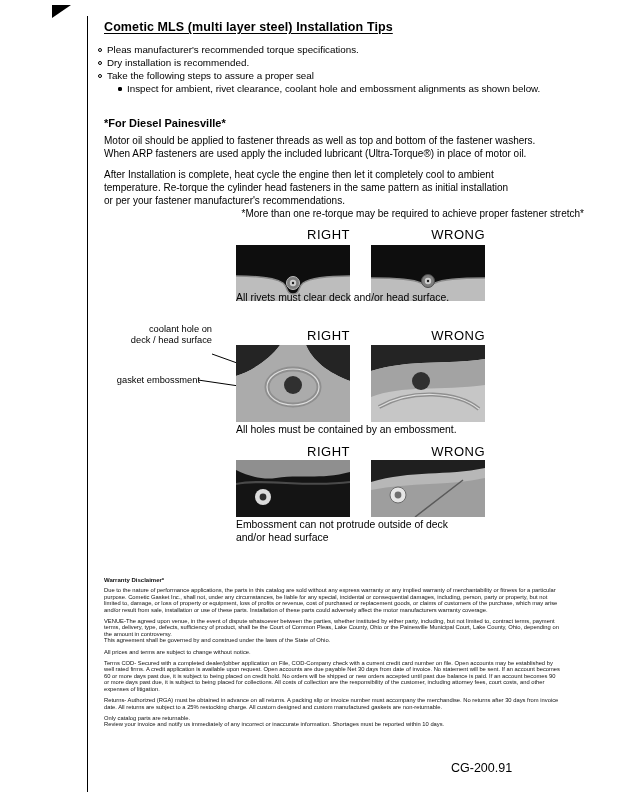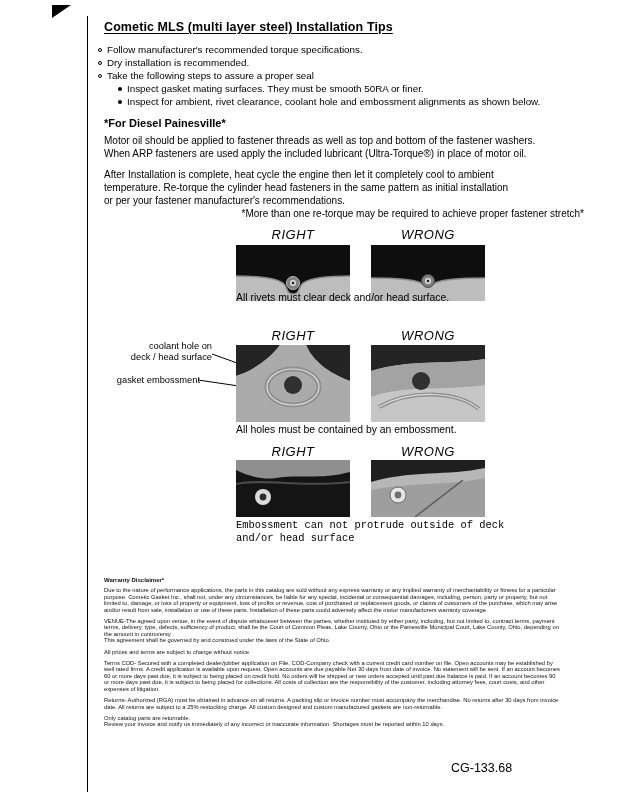--- a/index.html
+++ b/index.html
@@ -25,34 +25,34 @@
   .b { position:absolute; left:1px; top:4.5px; width:4px; height:4px; border-radius:50%; }
   .b.hollow { border:1px solid #000; width:4px; height:4px; background:#fff; }
   .b.filled { background:#000; }
 
   .diesel-heading { position:absolute; left:104px; top:117px; font-size:11px; font-weight:bold; }
   .para { position:absolute; left:104px; width:480px; font-size:10px; line-height:13px; white-space:pre-line; }
   .p1 { top:134px; }
   .p2 { top:168px; }
   .note { top:207px;text-align:right; }
 
-  .dg-label { position:absolute; width:114px; text-align:center; font-size:13px; letter-spacing:0.5px;font-style:italic; }
+  .dg-label { position:absolute; width:114px; text-align:right; font-size:13px; letter-spacing:0.5px; }
   .cl { left:236px; } .cr { left:371px; }
   .r1 { top:227px; } .r2 { top:328px; } .r3 { top:444px; }
 
   .dimg { position:absolute; display:block; }
   .i1l { left:236px; top:245px; } .i1r { left:371px; top:245px; }
   .i2l { left:236px; top:345px; } .i2r { left:371px; top:345px; }
   .i3l { left:236px; top:460px; } .i3r { left:371px; top:460px; }
 
   .caption { position:absolute; left:236px; font-size:10.4px; line-height:12.5px; white-space:pre-line; }
-  .cap1 { top:292px; } .cap2 { top:424px; } .cap3 { top:519px;font-family:Liberation Mono, monospace; }
+  .cap1 { top:292px; } .cap2 { top:424px; } .cap3 { top:519px; }
 
   .callout { position:absolute; font-size:9.3px; line-height:10.8px; text-align:right; white-space:pre-line; }
-  .co1 { left:118px; top:341px; width:94px; }
+  .co1 { left:118px; top:324px; width:94px; }
   .co2 { left:106px; top:375px; width:94px; }
   .leaders { position:absolute; left:196px; top:346px; pointer-events:none; }
 
   .disclaimer { position:absolute; left:104px; top:577px; width:458px; font-size:5.8px; line-height:6.4px; color:#111; }
   .disclaimer p { margin:0 0 5px 0; white-space:pre-line; }
   .d-head { font-weight:bold; margin-bottom:4px; font-size:6px; }
 
   .code { position:absolute; left:451px; top:761px; font-size:12.5px; }
 </style>
 </head>
@@ -61,33 +61,32 @@
 <div class="page">
 
   <div class="print-mark"></div>
   <div class="left-rule"></div>
 
   <div class="title">Cometic MLS (multi layer steel) Installation Tips</div>
 
   <div class="tips">
     <div class="tip">
       <span class="b hollow"></span>
-      <span>Follow manufacturer's recommended torque specifications.</span>
+      <span>Pleas manufacturer's recommended torque specifications.</span>
     </div>
     <div class="tip">
       <span class="b hollow"></span>
       <span>Dry installation is recommended.</span>
     </div>
     <div class="tip">
       <span class="b hollow"></span>
       <span>Take the following steps to assure a proper seal</span>
     </div>
     <div class="tip sub">
       <span class="b filled"></span>
-      <span>Inspect gasket mating surfaces.  They must be smooth 50RA or finer.</span>
     </div>
     <div class="tip sub">
       <span class="b filled"></span>
       <span>Inspect for ambient, rivet clearance, coolant hole and embossment alignments as shown below.</span>
     </div>
   </div>
 
   <div class="diesel-heading">*For Diesel Painesville*</div>
   <div class="para p2">After Installation is complete, heat cycle the engine then let it completely cool to ambient
 temperature. Re-torque the cylinder head fasteners in the same pattern as initial installation
@@ -173,15 +172,15 @@
     <p>Due to the nature of performance applications, the parts in this catalog are sold without any express warranty or any implied warranty of merchantability or fitness for a particular purpose.  Cometic Gasket Inc., shall not, under any circumstances, be liable for any special, incidental or consequential damages, including, person, party or property, but not limited to, damage, or loss of property or equipment, loss of profits or revenue, cost of purchased or replacement goods, or claims of customers of the purchase, which may arise and/or result from sale, installation or use of these parts.  Installation of these parts could adversely affect the motor manufacturers warranty coverage.</p>
     <p>VENUE-The agreed upon venue, in the event of dispute whatsoever between the parties, whether instituted by either party, including, but not limited to, contract terms, payment terms, delivery, type, defects, sufficiency of product, shall be the Court of Common Pleas, Lake County, Ohio or the Painesville Municipal Court, Lake County, Ohio, depending on the amount in controversy.
 This agreement shall be governed by and construed under the laws of the State of Ohio.</p>
     <p>All prices and terms are subject to change without notice.</p>
     <p>Terms COD- Secured with a completed dealer/jobber application on File, COD-Company check with a current credit card number on file.  Open accounts may be established by well rated firms.  A credit application is available upon request.  Open accounts are due payable Net 30 days from date of invoice.  No statement will be sent.  If an account becomes 60 or more days past due, it is subject to being placed on credit hold.  No orders will be shipped or new orders accepted until past due balance is paid.  If an account becomes 90 or more days past due, it is subject to being placed for collections.  All costs of collection are the responsibility of the customer, including attorney fees, court costs, and other expenses of litigation.</p>
     <p>Returns- Authorized (RGA) must be obtained in advance on all returns.  A packing slip or invoice number must accompany the merchandise.  No returns after 30 days from invoice date.  All returns are subject to a 25% restocking charge.  All custom designed and custom manufactured gaskets are non-returnable.</p>
     <p>Only catalog parts are returnable.
 Review your invoice and notify us immediately of any incorrect or inaccurate information.  Shortages must be reported within 10 days.</p>
   </div>
 
-  <div class="code">CG-133.68</div>
+  <div class="code">CG-200.91</div>
 
 </div>
 
 </body></html>

